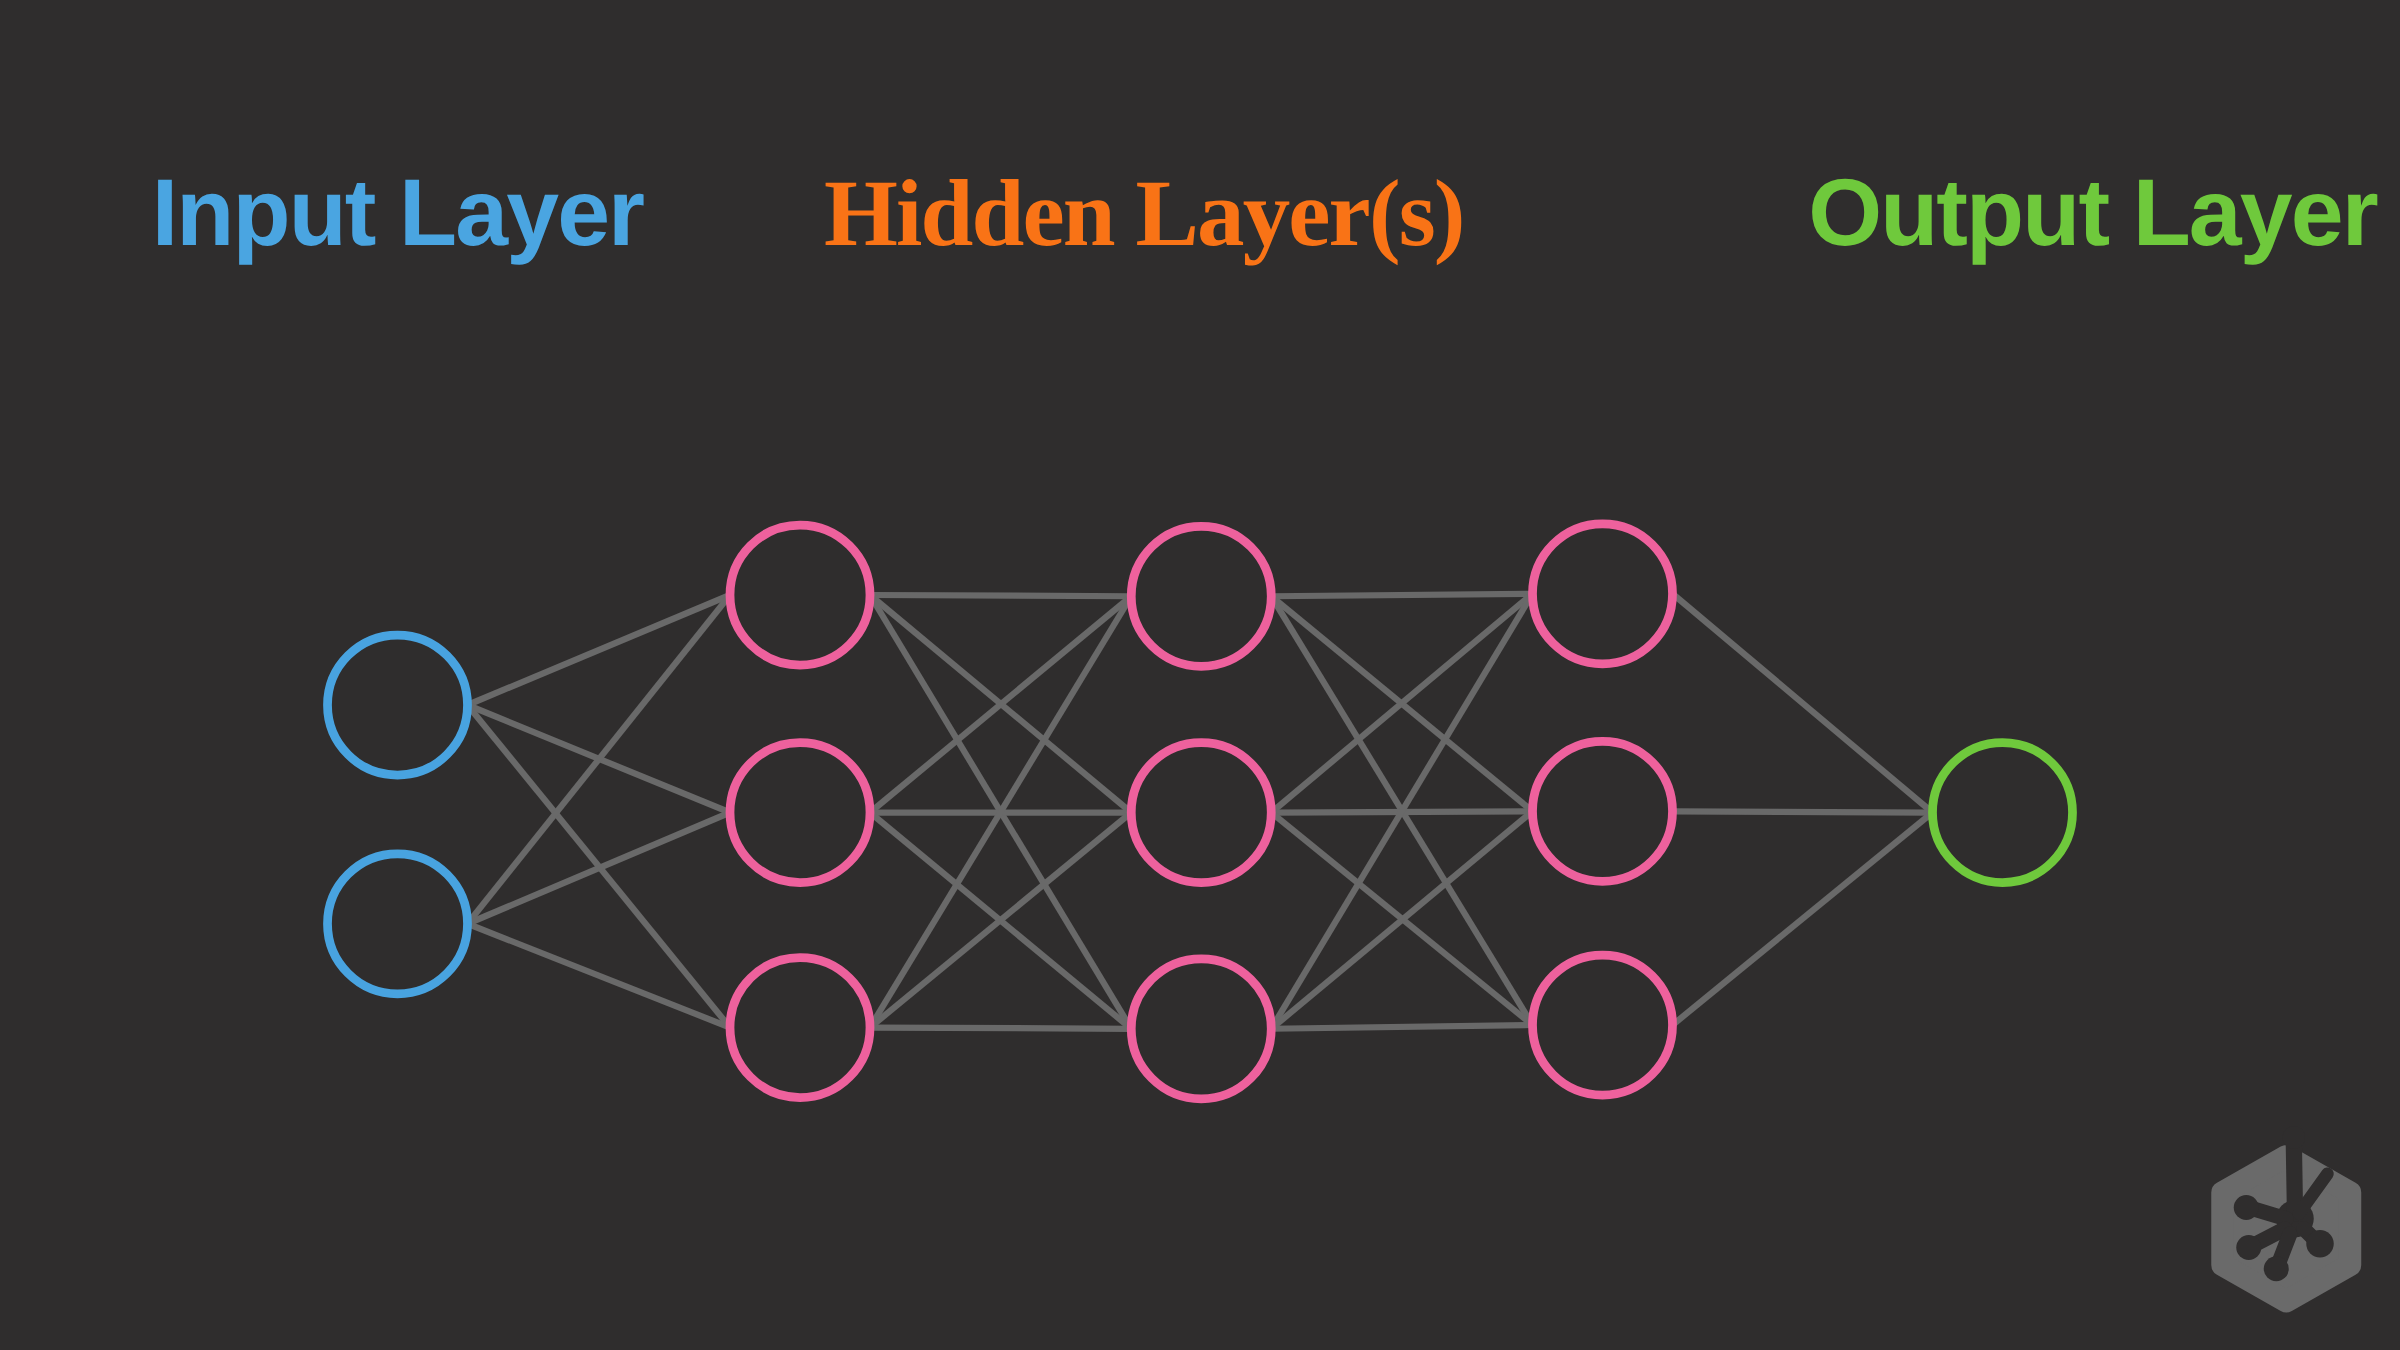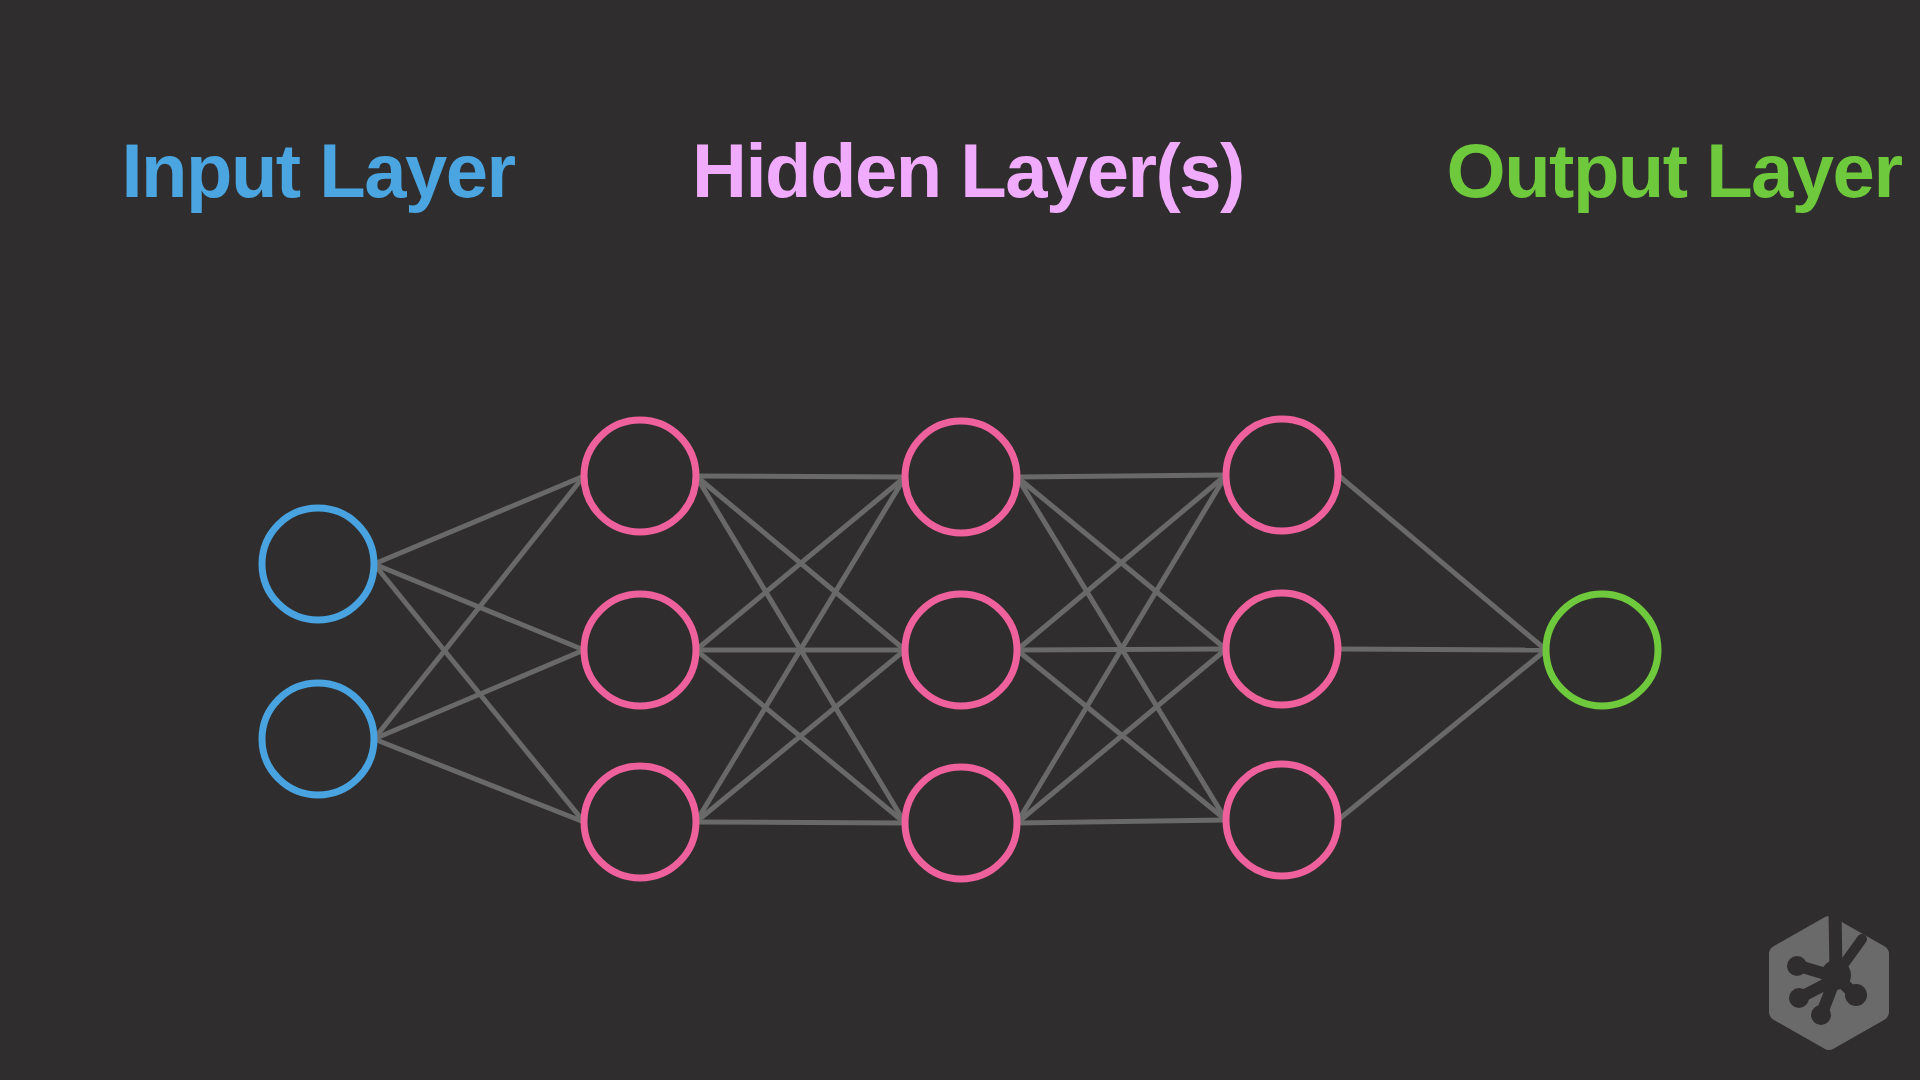--- a/index.html
+++ b/index.html
@@ -28,21 +28,21 @@
     left:0; top:0;
   }
 </style>
 </head>
 <body>
 
 <div class="stage" style="width: 1920px; height: 1080px; background: rgb(47, 45, 45); text-align: right;">
 
   <div class="layer-label" style="left: 318px; color: rgb(74, 165, 225);">Input Layer</div>
 
-  <div class="layer-label" style="left: 968px; color: #f0abfc;">Hidden Layer(s)</div>
+  <div class="layer-label" style="left: 915px; color: #f97316; font-family: Liberation Serif, serif;">Hidden Layer(s)</div>
 
   <div class="layer-label" style="left: 1674px; color: rgb(111, 201, 60);">Output Layer</div>
 
   <svg id="net" class="net" width="1920" height="1080" viewBox="0 0 1920 1080">
       <g>
         <line x1="374" y1="564" x2="584" y2="476" stroke="#696969" stroke-width="5"></line>
         <line x1="374" y1="564" x2="584" y2="650" stroke="#696969" stroke-width="5"></line>
         <line x1="374" y1="564" x2="584" y2="822" stroke="#696969" stroke-width="5"></line>
         <line x1="374" y1="739" x2="584" y2="476" stroke="#696969" stroke-width="5"></line>
         <line x1="374" y1="739" x2="584" y2="650" stroke="#696969" stroke-width="5"></line>

